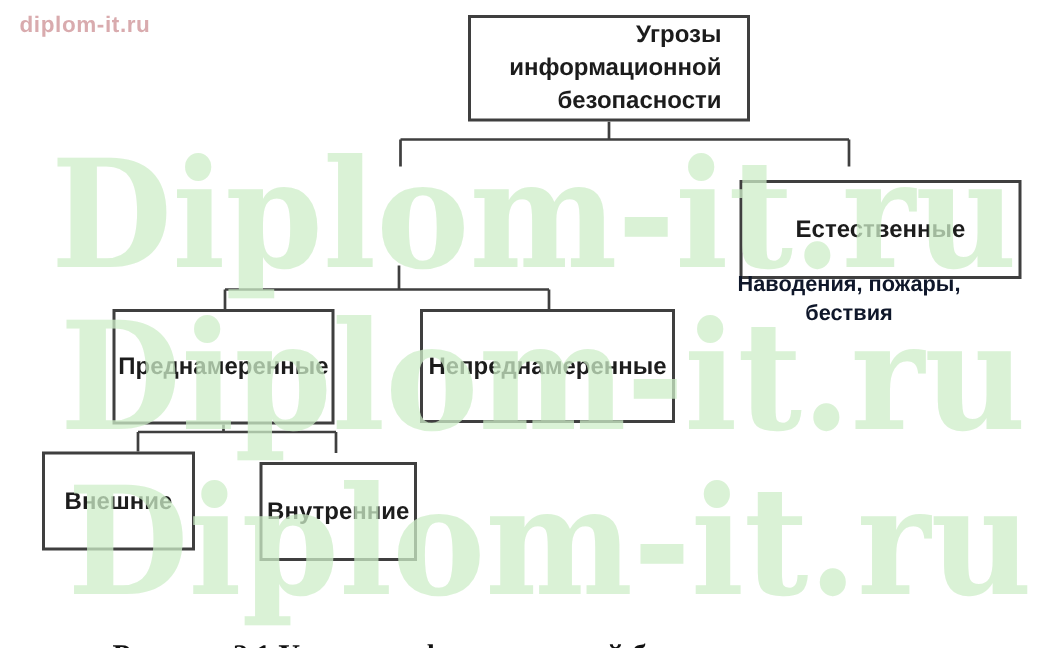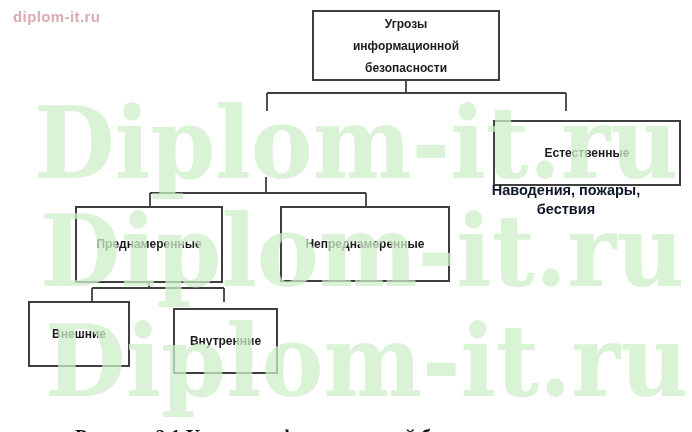--- a/index.html
+++ b/index.html
@@ -8,22 +8,22 @@
 
   
   .site-link{position:absolute;left:13px;top:8px;font-size:15px;letter-spacing:.4px;
              color:#d9abae;text-decoration:none;z-index:2;}
 
   
   .connectors{position:absolute;left:0;top:0;z-index:1;}
 
   
   .node{position:absolute;box-sizing:border-box;background:#fff;border:2px solid #3f3f3f;
-        display:flex;align-items:center;justify-content:center;text-align:center;
-        color:#1c1c1c;font-size:12px;line-height:21px;z-index:2;}
+        display:flex;align-items:center;justify-content:center;text-align:right;
+        color:#1c1c1c;font-size:16px;line-height:21px;z-index:2;}
   .node .lbl{display:block;}
   #node-root{left:312px;top:10px;width:188px;height:71px;line-height:22px;}
   #node-root .lbl{max-width:150px;}
   #node-artificial{left:171px;top:110px;width:189px;height:67px;}
   #node-natural{left:472px;top:120px;width:188px;height:66px;margin-left:21px;}
   #node-intentional{left:75px;top:206px;width:148px;height:77px;}
   #node-unintentional{left:280px;top:206px;width:170px;height:76px;}
   #node-external{left:28px;top:301px;width:102px;height:66px;}
   #node-internal{left:173px;top:308px;width:105px;height:66px;}
 

